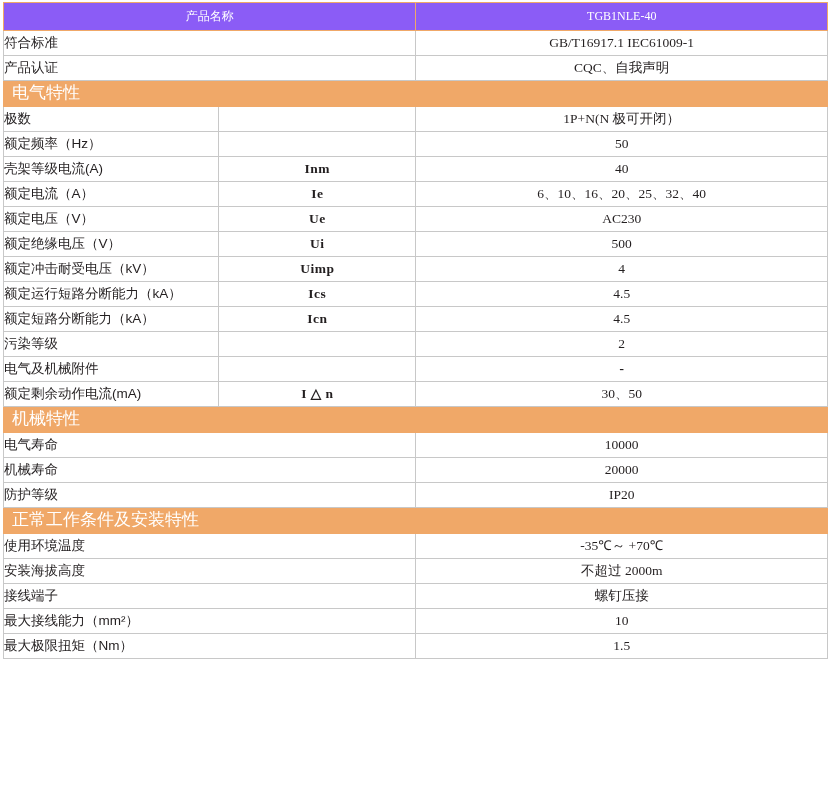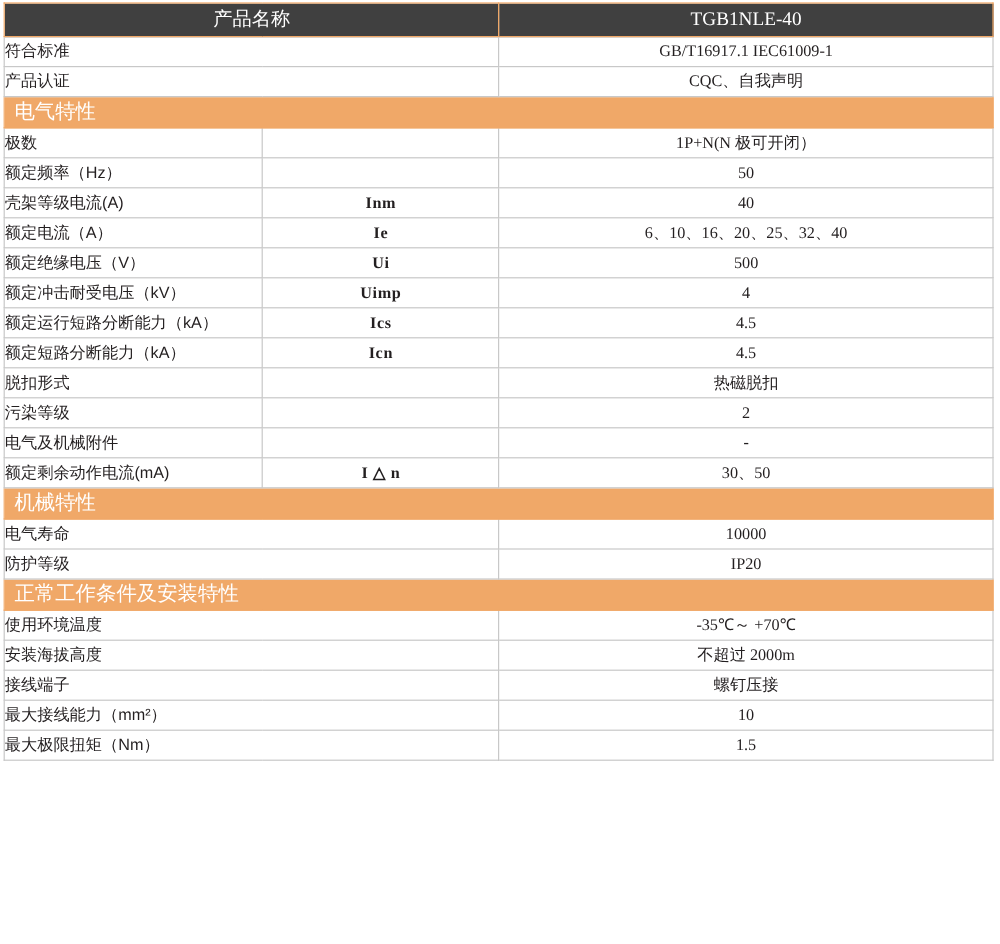--- a/index.html
+++ b/index.html
@@ -44,24 +44,24 @@
     letter-spacing: 0.5px;
     font-weight: bold;
   }
   .cell-val {
     text-align: center;
     font-family: "Liberation Serif", serif;
     font-size: 14px;
   }
   
   tr.header-row td {
-    background: #404040;
+    background: #8b5cf6;
     color: #ffffff;
     text-align: center;
-    font-size: 16px;
+    font-size: 12px;
     height: 27px;
     border-color: #f0a868;
   }
   tr.header-row td.cell-val {
     font-family: "Liberation Serif", serif;
   }
   tr.section-row td {
     background: #f0a868;
     color: #ffffff;
     text-align: left;
@@ -123,20 +123,25 @@
       <td class="cell-name">壳架等级电流(A)</td>
       <td class="cell-sym">Inm</td>
       <td class="cell-val">40</td>
     </tr>
     <tr>
       <td class="cell-name">额定电流（A）</td>
       <td class="cell-sym">Ie</td>
       <td class="cell-val nowrap">6、10、16、20、25、32、40</td>
     </tr>
     <tr>
+      <td class="cell-name">额定电压（V）</td>
+      <td class="cell-sym">Ue</td>
+      <td class="cell-val">AC230</td>
+    </tr>
+    <tr>
       <td class="cell-name">额定绝缘电压（V）</td>
       <td class="cell-sym">Ui</td>
       <td class="cell-val">500</td>
     </tr>
     <tr>
       <td class="cell-name">额定冲击耐受电压（kV）</td>
       <td class="cell-sym">Uimp</td>
       <td class="cell-val">4</td>
     </tr>
     <tr>
@@ -144,25 +149,20 @@
       <td class="cell-sym">Ics</td>
       <td class="cell-val">4.5</td>
     </tr>
     <tr>
       <td class="cell-name">额定短路分断能力（kA）</td>
       <td class="cell-sym">Icn</td>
       <td class="cell-val">4.5</td>
     </tr>
 
     <tr>
-      <td class="cell-name">脱扣形式</td>
-      <td class="cell-sym"></td>
-      <td class="cell-val">热磁脱扣</td>
-    </tr>
-    <tr>
       <td class="cell-name">污染等级</td>
       <td class="cell-sym"></td>
       <td class="cell-val">2</td>
     </tr>
     <tr>
       <td class="cell-name">电气及机械附件</td>
       <td class="cell-sym"></td>
       <td class="cell-val dash">-</td>
     </tr>
     <tr>
@@ -172,20 +172,24 @@
     </tr>
 
     <tr class="section-row">
       <td colspan="3">机械特性</td>
     </tr>
     <tr>
       <td colspan="2" class="cell-name">电气寿命</td>
       <td class="cell-val">10000</td>
     </tr>
     <tr>
+      <td colspan="2" class="cell-name">机械寿命</td>
+      <td class="cell-val">20000</td>
+    </tr>
+    <tr>
       <td colspan="2" class="cell-name">防护等级</td>
       <td class="cell-val">IP20</td>
     </tr>
 
     <tr class="section-row">
       <td colspan="3">正常工作条件及安装特性</td>
     </tr>
     <tr>
       <td colspan="2" class="cell-name">使用环境温度</td>
       <td class="cell-val">-35℃～ +70℃</td>

